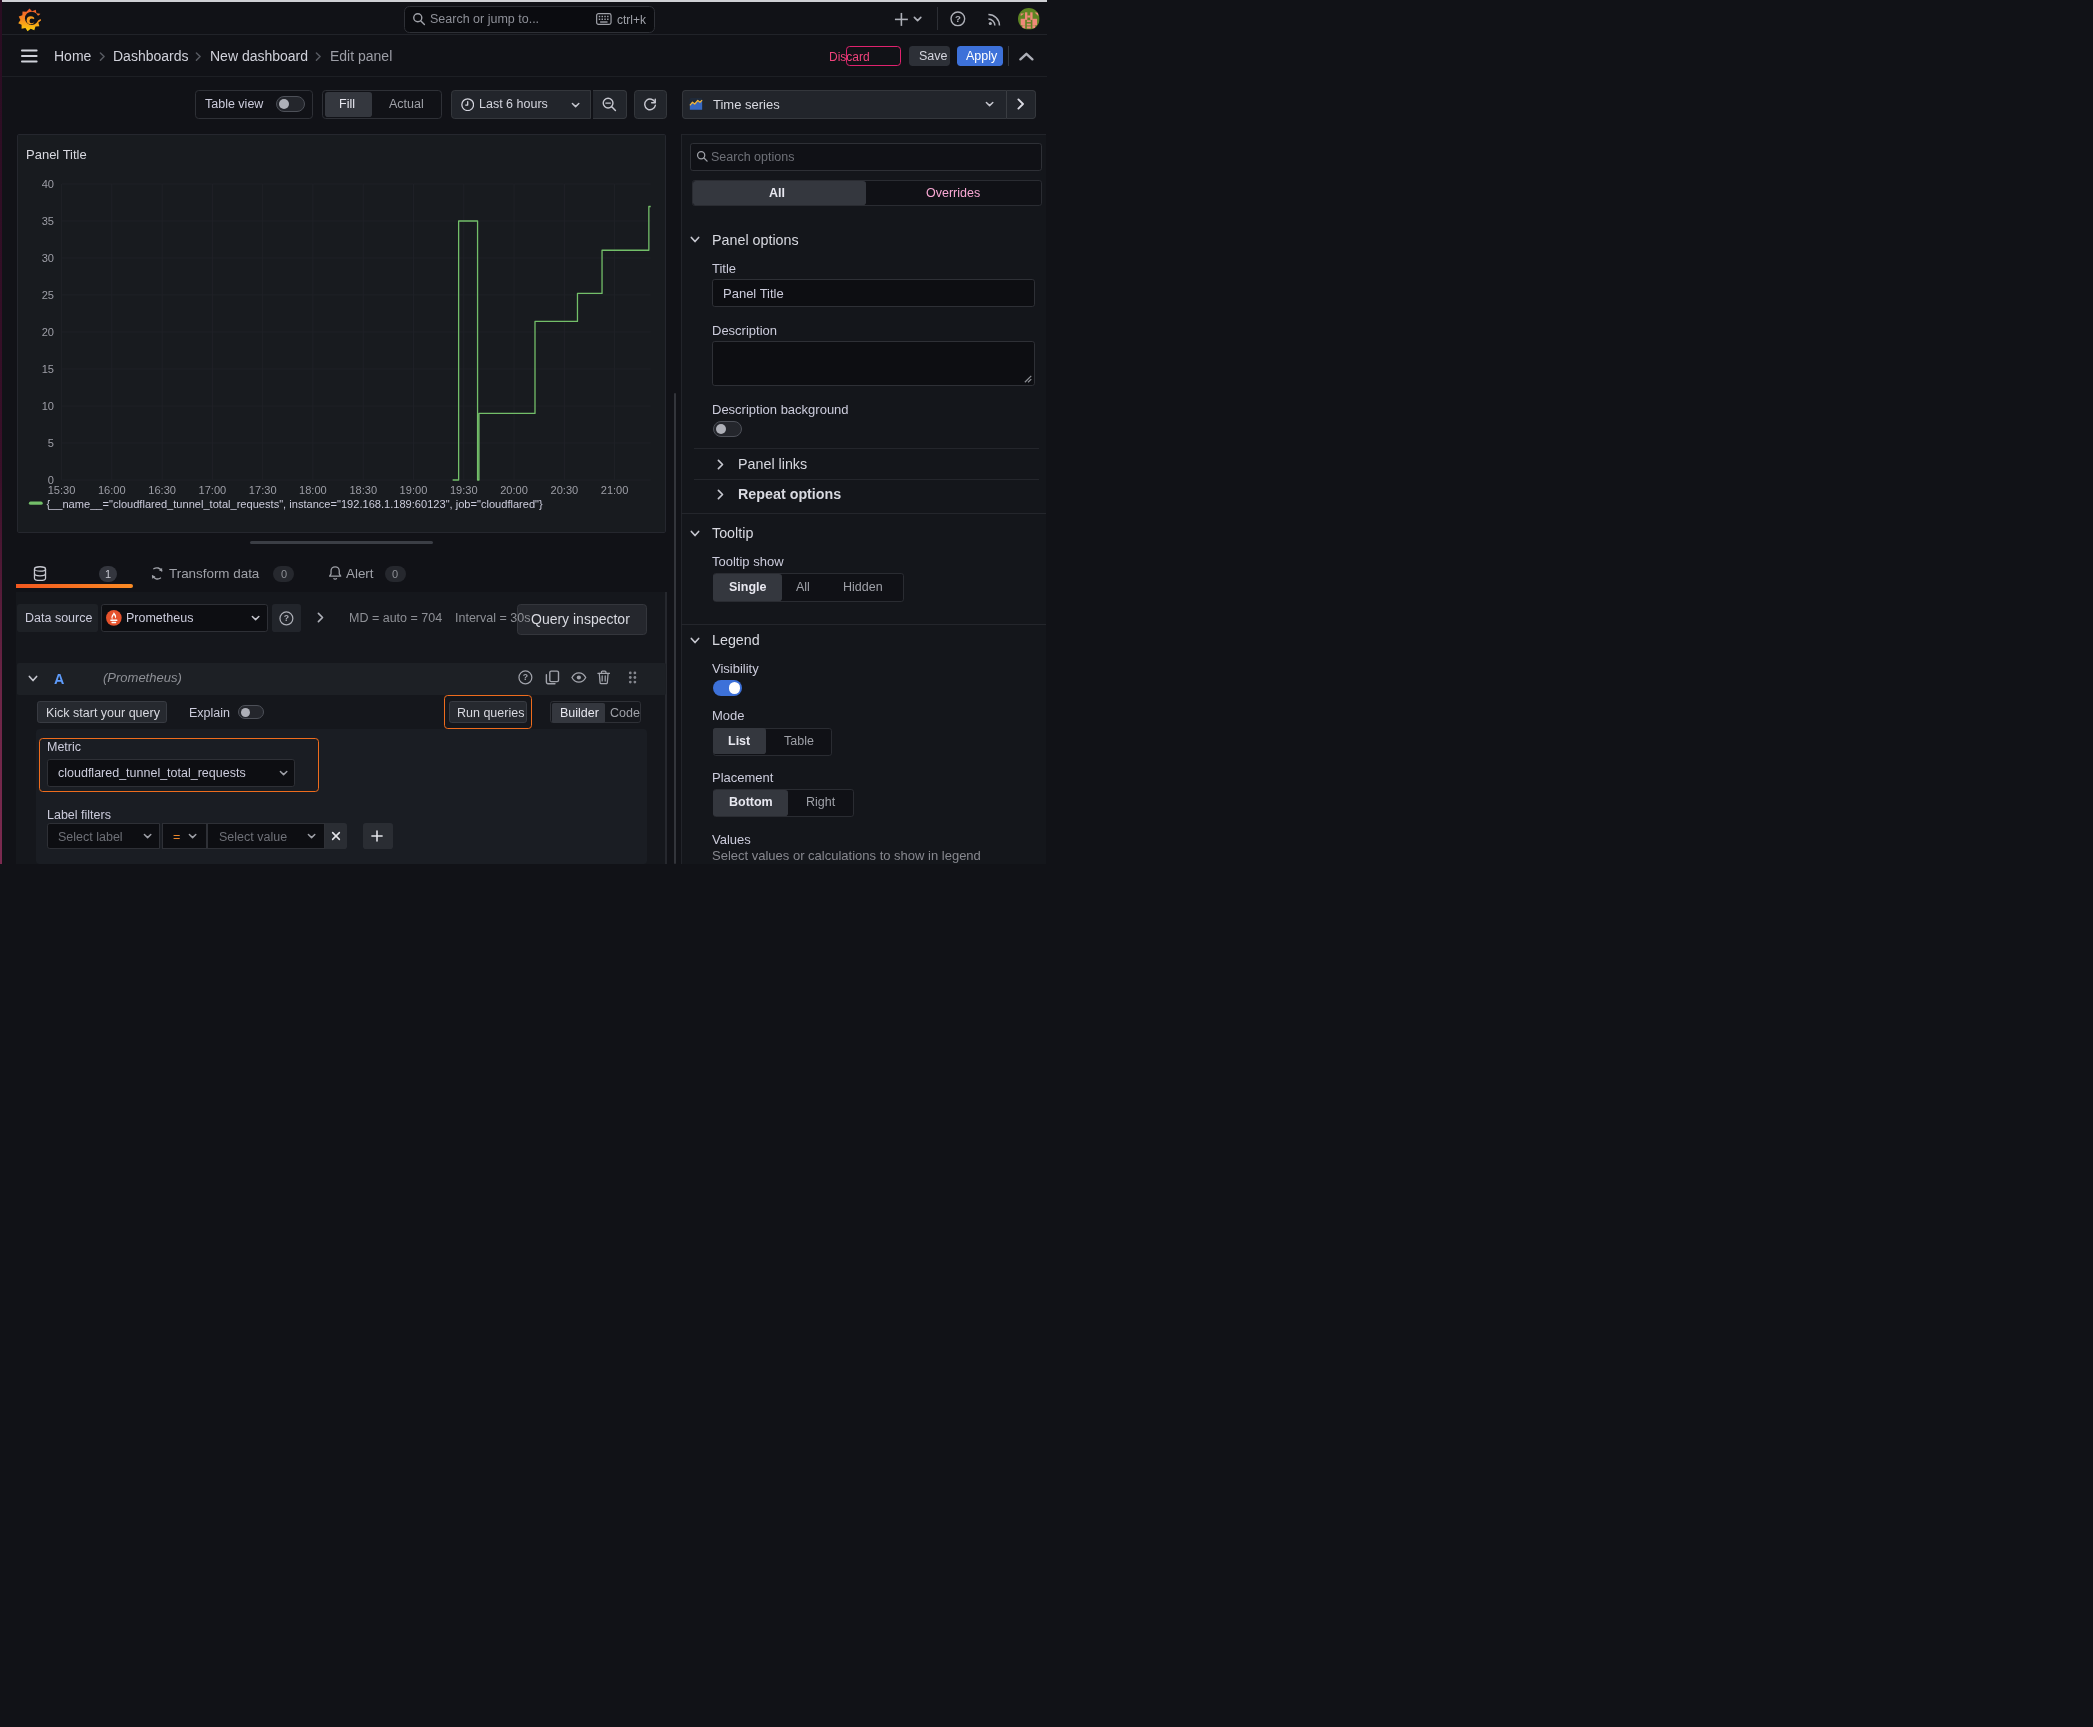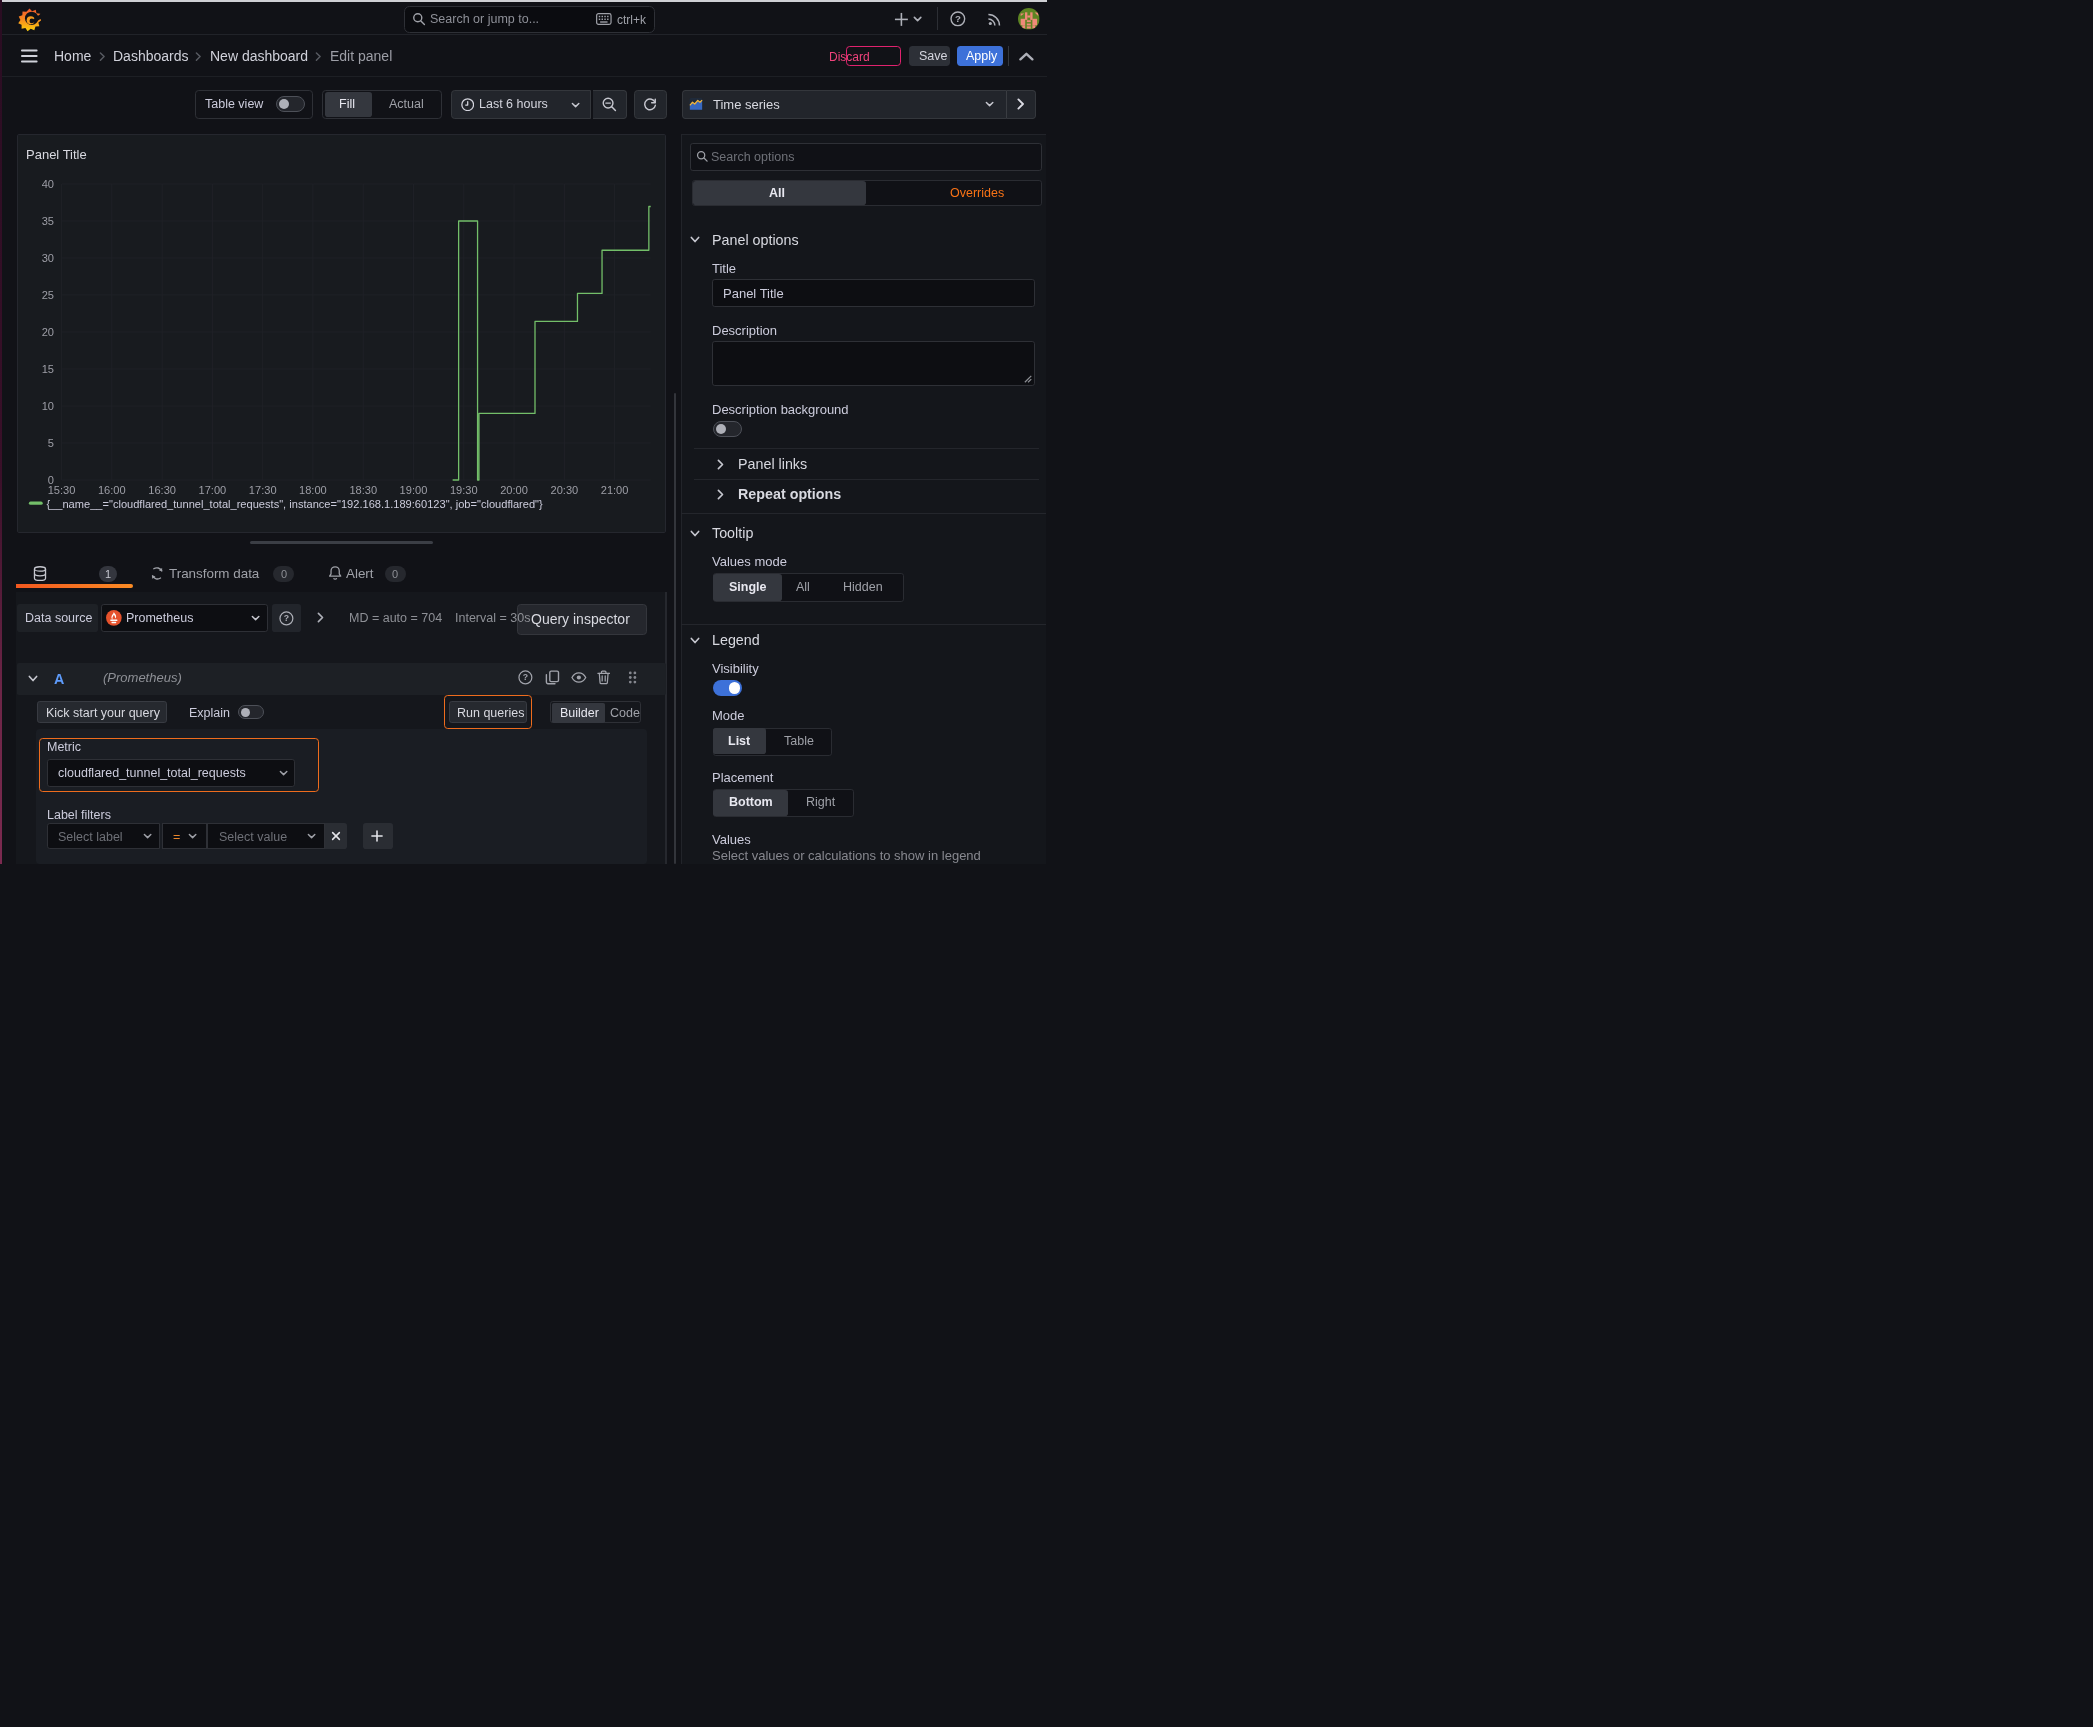--- a/index.html
+++ b/index.html
@@ -420,40 +420,40 @@
 
   <div class="abs" style="left:681px;top:134px;width:365px;height:730px;background:#14161b;border-left:0.9px solid #22242a;border-top:0.9px solid #22242a;"></div>
   <div class="abs" style="left:674px;top:393px;width:2.4px;height:471px;background:#33353b;border-radius:1.8px;"></div>
 
   <div class="abs" style="left:690px;top:143px;width:352px;height:28px;background:#101116;border:0.9px solid #2e3036;border-radius:2.8px;"></div>
   <div class="txt" style="left:711px;top:150px;font-size:12.5px;color:#6e7077;">Search options</div>
 
   <div class="abs" style="left:692px;top:180px;width:350px;height:26px;background:#101116;border:0.9px solid #2a2c32;border-radius:2.8px;"></div>
   <div class="abs" style="left:693px;top:181px;width:173px;height:24px;background:#34373e;border-radius:2.8px;"></div>
   <div class="txt" style="left:769px;top:186px;font-size:12.5px;font-weight:700;color:#e8e8f0;">All</div>
-  <div class="txt" style="left:926px;top:186px;font-size:12.5px;color:#f97316;margin-left:24px;">Overrides</div>
+  <div class="txt" style="left:926px;top:186px;font-size:12.5px;color:#f9a8d4;">Overrides</div>
 
   <div class="txt" style="left:712px;top:232px;font-size:14.3px;font-weight:500;color:#d8d9e0;">Panel options</div>
   <div class="txt" style="left:712px;top:261px;font-size:13px;color:#ccccdc;">Title</div>
   <div class="abs" style="left:712px;top:279px;width:323px;height:28px;background:#0d0e12;border:0.9px solid #2e3036;border-radius:2.8px;"></div>
   <div class="txt" style="left:723px;top:286px;font-size:13px;color:#ccccdc;">Panel Title</div>
   <div class="txt" style="left:712px;top:323px;font-size:13px;color:#ccccdc;">Description</div>
   <div class="abs" style="left:712px;top:341px;width:323px;height:45px;background:#0d0e12;border:0.9px solid #2e3036;border-radius:2.8px;"></div>
   <div class="txt" style="left:712px;top:402px;font-size:13px;color:#ccccdc;">Description background</div>
   <div class="abs" style="left:713px;top:421px;width:29px;height:15.7px;background:#24262c;border:0.9px solid #4d5058;border-radius:8.3px;">
     <div class="abs" style="left:1.8px;top:1.8px;width:10px;height:10px;background:#aeb0b8;border-radius:50%;"></div>
   </div>
   <div class="abs" style="left:694px;top:448px;width:345px;height:0.9px;background:#24262c;"></div>
   <div class="txt" style="left:738px;top:456px;font-size:14.3px;color:#d8d9e0;">Panel links</div>
   <div class="abs" style="left:694px;top:479px;width:345px;height:0.9px;background:#24262c;"></div>
   <div class="txt" style="left:738px;top:486px;font-size:14.3px;color:#d8d9e0;font-weight:bold;">Repeat options</div>
   <div class="abs" style="left:681px;top:513px;width:365px;height:0.9px;background:#24262c;"></div>
 
   <div class="txt" style="left:712px;top:525px;font-size:14.3px;font-weight:500;color:#d8d9e0;">Tooltip</div>
-  <div class="txt" style="left:712px;top:554px;font-size:13px;color:#ccccdc;">Values mode</div>
+  <div class="txt" style="left:712px;top:554px;font-size:13px;color:#ccccdc;">Tooltip show</div>
   <div class="abs" style="left:713px;top:573px;width:191px;height:29px;background:#101116;border:0.9px solid #2a2c32;border-radius:2.8px;"></div>
   <div class="abs" style="left:713px;top:574px;width:69px;height:27px;background:#34373e;border-radius:2.8px;"></div>
   <div class="txt" style="left:729px;top:580px;font-size:12.5px;font-weight:700;color:#e8e8f0;">Single</div>
   <div class="txt" style="left:796px;top:580px;font-size:12.5px;color:#9fa1a8;">All</div>
   <div class="txt" style="left:843px;top:580px;font-size:12.5px;color:#9fa1a8;">Hidden</div>
   <div class="abs" style="left:681px;top:624px;width:365px;height:0.9px;background:#24262c;"></div>
 
   <div class="txt" style="left:712px;top:632px;font-size:14.3px;font-weight:500;color:#d8d9e0;">Legend</div>
   <div class="txt" style="left:712px;top:661px;font-size:13px;color:#ccccdc;">Visibility</div>
   <div class="abs" style="left:713px;top:680px;width:29px;height:15.7px;background:#3d71d9;border-radius:8.3px;">

